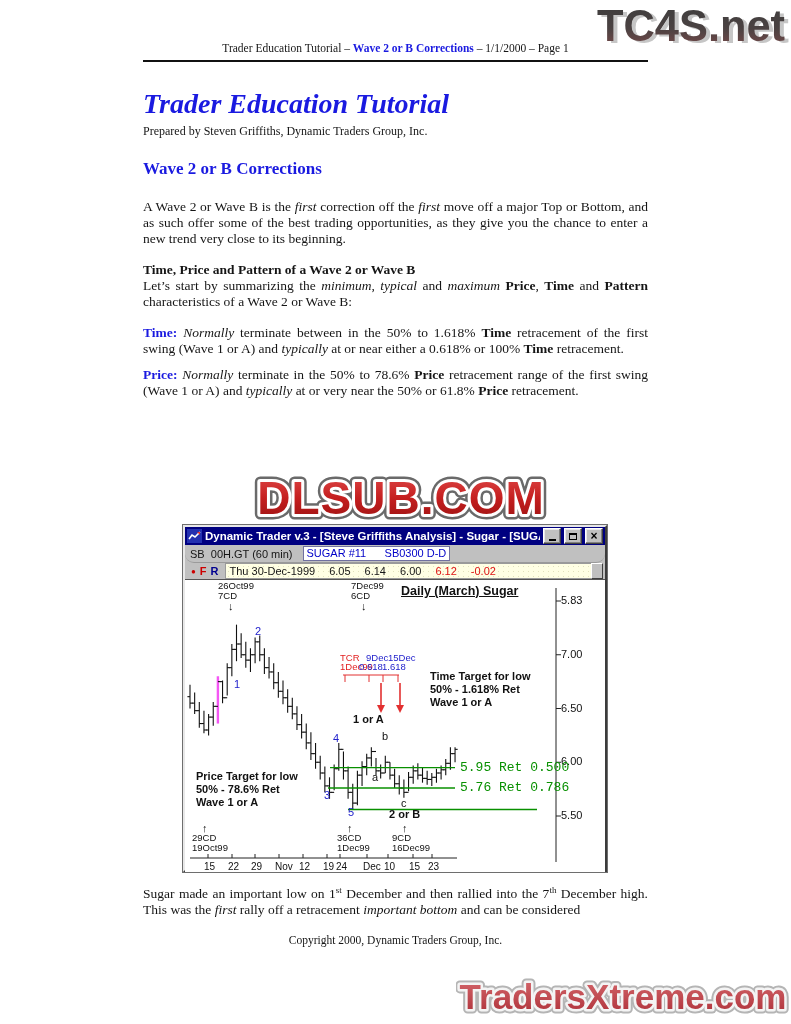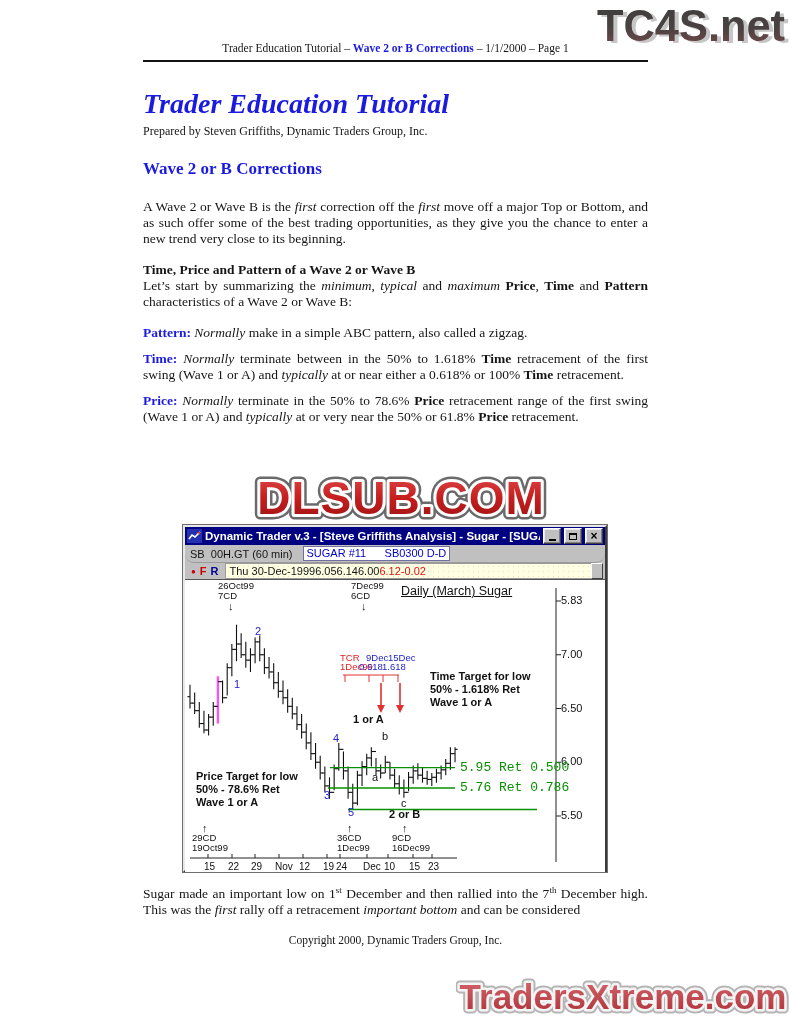--- a/index.html
+++ b/index.html
@@ -44,34 +44,34 @@
   .symfield{margin-left:10px;background:#fff;border:1px solid #7070a0;color:#0000c8;
             padding:0 3px;font-size:11px;height:13px;line-height:13px;white-space:pre;}
   .quoterow{height:16px;display:flex;align-items:center;font-size:11px;}
   .qdot{color:#cc0000;font-size:8px;margin:0 4px 0 6px;}
   .qdot::before{content:"●";}
   .qF{color:#cc0000;font-weight:bold;margin-right:4px;}
   .qR{color:#000090;font-weight:bold;margin-right:6px;}
   .qstrip{flex:1;height:14px;display:flex;align-items:center;background-color:#ffffe4;
           background-image:radial-gradient(#e2e2bc 0.8px,transparent 0.9px);background-size:5px 5px;
           border:1px solid #9a9a9a;border-right:none;padding-left:4px;white-space:pre;}
-  .qv{} .qred{color:#dd1111;}
+  .qv{margin-right:14px;} .qred{color:#dd1111;}
   .qcap{width:10px;height:14px;background:#c0c0c0;border:1px solid;border-color:#fff #404040 #404040 #fff;margin-right:2px;}
   .chartarea{position:relative;width:420px;height:292px;background:#fff;border-top:1px solid #555;overflow:hidden;}
   #chart-svg{position:absolute;left:0;top:0;pointer-events:none;}
   
   .cl{position:absolute;font:10px "Liberation Sans",sans-serif;color:#111;white-space:nowrap;line-height:11px;}
   .ylab{font-size:11px;} .xlab{font-size:10px;}
   .grn{color:#089000;font-size:13px;font-family:Liberation Mono, monospace;}
   .red9{color:#e22222;font-size:9.5px;} .blu9{color:#2222cc;font-size:9.5px;}
   .tgt{font-weight:bold;font-size:11px;line-height:13px;}
   .blue{color:#2222cc;font-size:11px;} .blk{font-size:11px;} .bold{font-weight:bold;font-size:11px;}
   .cyc{font-size:9.5px;line-height:10px;}
   .cyc .arr{font-size:11px;margin-left:10px;line-height:10px;}
-  .ctitle{font-weight:normal;font-size:12.5px;text-decoration:underline;}
+  .ctitle{font-weight:bold;font-size:12.5px;text-decoration:underline;}
 </style>
 </head>
 <body>
 
 <svg class="abs wm" style="left:594px;top:0px;" width="197" height="52" viewBox="0 0 197 52">
   <defs>
     <linearGradient id="tcg" x1="0" y1="0" x2="0" y2="1">
       <stop offset="0" stop-color="#3d3d3d"></stop>
         <stop offset="0.55" stop-color="#4a4242"></stop>
         <stop offset="1" stop-color="#7c4a4a"></stop>
@@ -84,21 +84,20 @@
 <div class="abs doc-header"><span>Trader Education Tutorial – </span><span class="hdr-blue">Wave 2 or B Corrections</span><span> – 1/1/2000 – Page 1</span></div>
 <div class="abs header-rule"></div>
 
 <div class="abs article">
   <h1>Trader Education Tutorial</h1>
   <div class="byline">Prepared by Steven Griffiths, Dynamic Traders Group, Inc.</div>
   <h2>Wave 2 or B Corrections</h2>
   <p><span>A Wave 2 or Wave B is the </span><span class="i">first</span><span> correction off the </span><span class="i">first</span><span> move off a major Top or Bottom, and as such offer some of the best trading opportunities, as they give you the chance to enter a new trend very close to its beginning.</span></p>
   <div class="h3">Time, Price and Pattern of a Wave 2 or Wave B</div>
   <p><span>Let’s start by summarizing the </span><span class="i">minimum</span><span>, </span><span class="i">typical</span><span> and </span><span class="i">maximum</span><span> </span><span class="b">Price</span><span>, </span><span class="b">Time</span><span> and </span><span class="b">Pattern</span><span> characteristics of a Wave 2 or Wave B:</span></p>
-  <p class="spec"><span class="lbl">Pattern:</span><span><span> </span><span class="i">Normally</span><span> make in a simple ABC pattern, also called a zigzag.</span></span></p>
   <p class="spec"><span class="lbl">Time:</span><span><span>   </span><span class="i">Normally</span><span> terminate between in the 50% to 1.618% </span><span class="b">Time</span><span> retracement of the first swing (Wave 1 or A) and </span><span class="i">typically</span><span> at or near either a 0.618% or 100% </span><span class="b">Time</span><span> retracement.</span></span></p>
   <p class="spec"><span class="lbl">Price:</span><span><span>   </span><span class="i">Normally</span><span> terminate in the 50% to 78.6% </span><span class="b">Price</span><span> retracement range of the first swing (Wave 1 or A) and </span><span class="i">typically</span><span> at or very near the 50% or 61.8% </span><span class="b">Price</span><span> retracement.</span></span></p>
 </div>
 
 <svg class="abs wm" style="left:246px;top:470px;z-index:30;" width="310" height="58" viewBox="0 0 310 58">
   <defs>
     <linearGradient id="dlg" x1="0" y1="0" x2="0" y2="1">
       <stop offset="0" stop-color="#e04a4a"></stop>
         <stop offset="0.5" stop-color="#c51f1f"></stop>
         <stop offset="1" stop-color="#991111"></stop>

